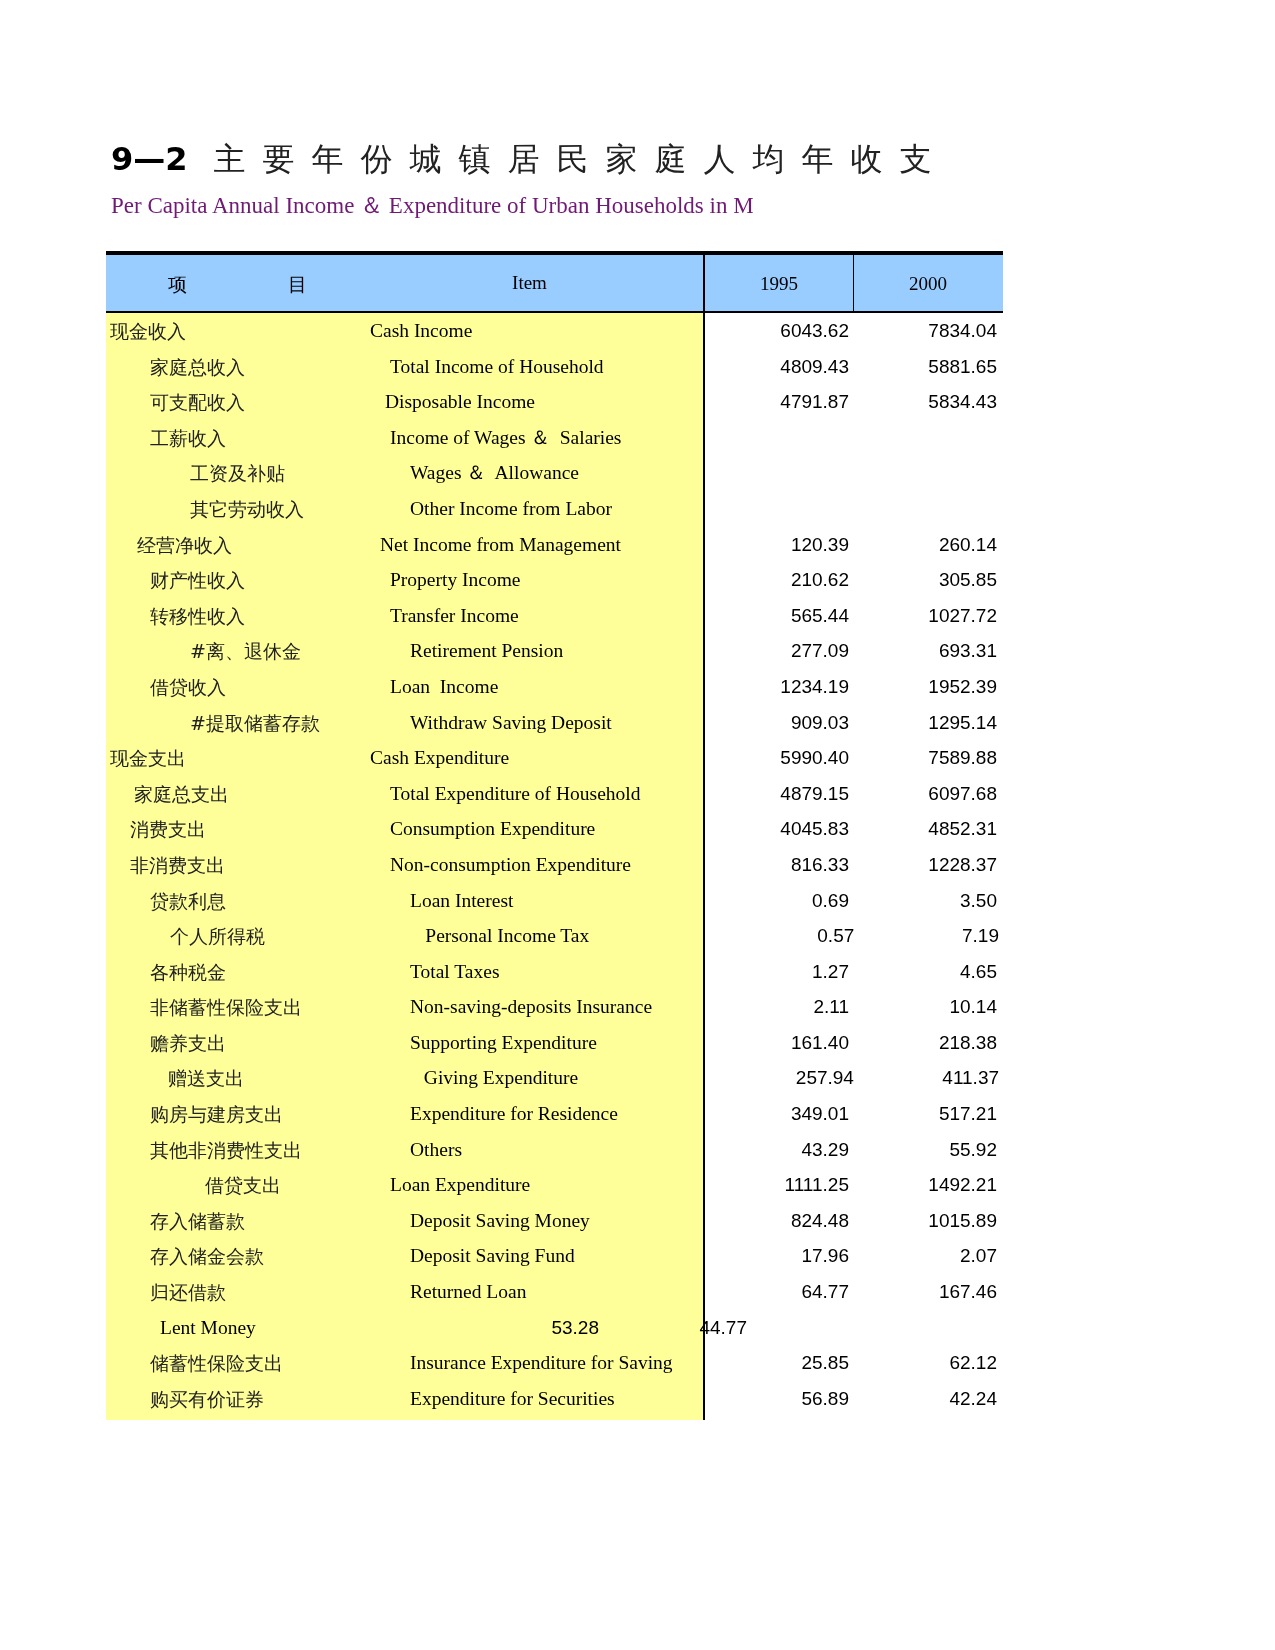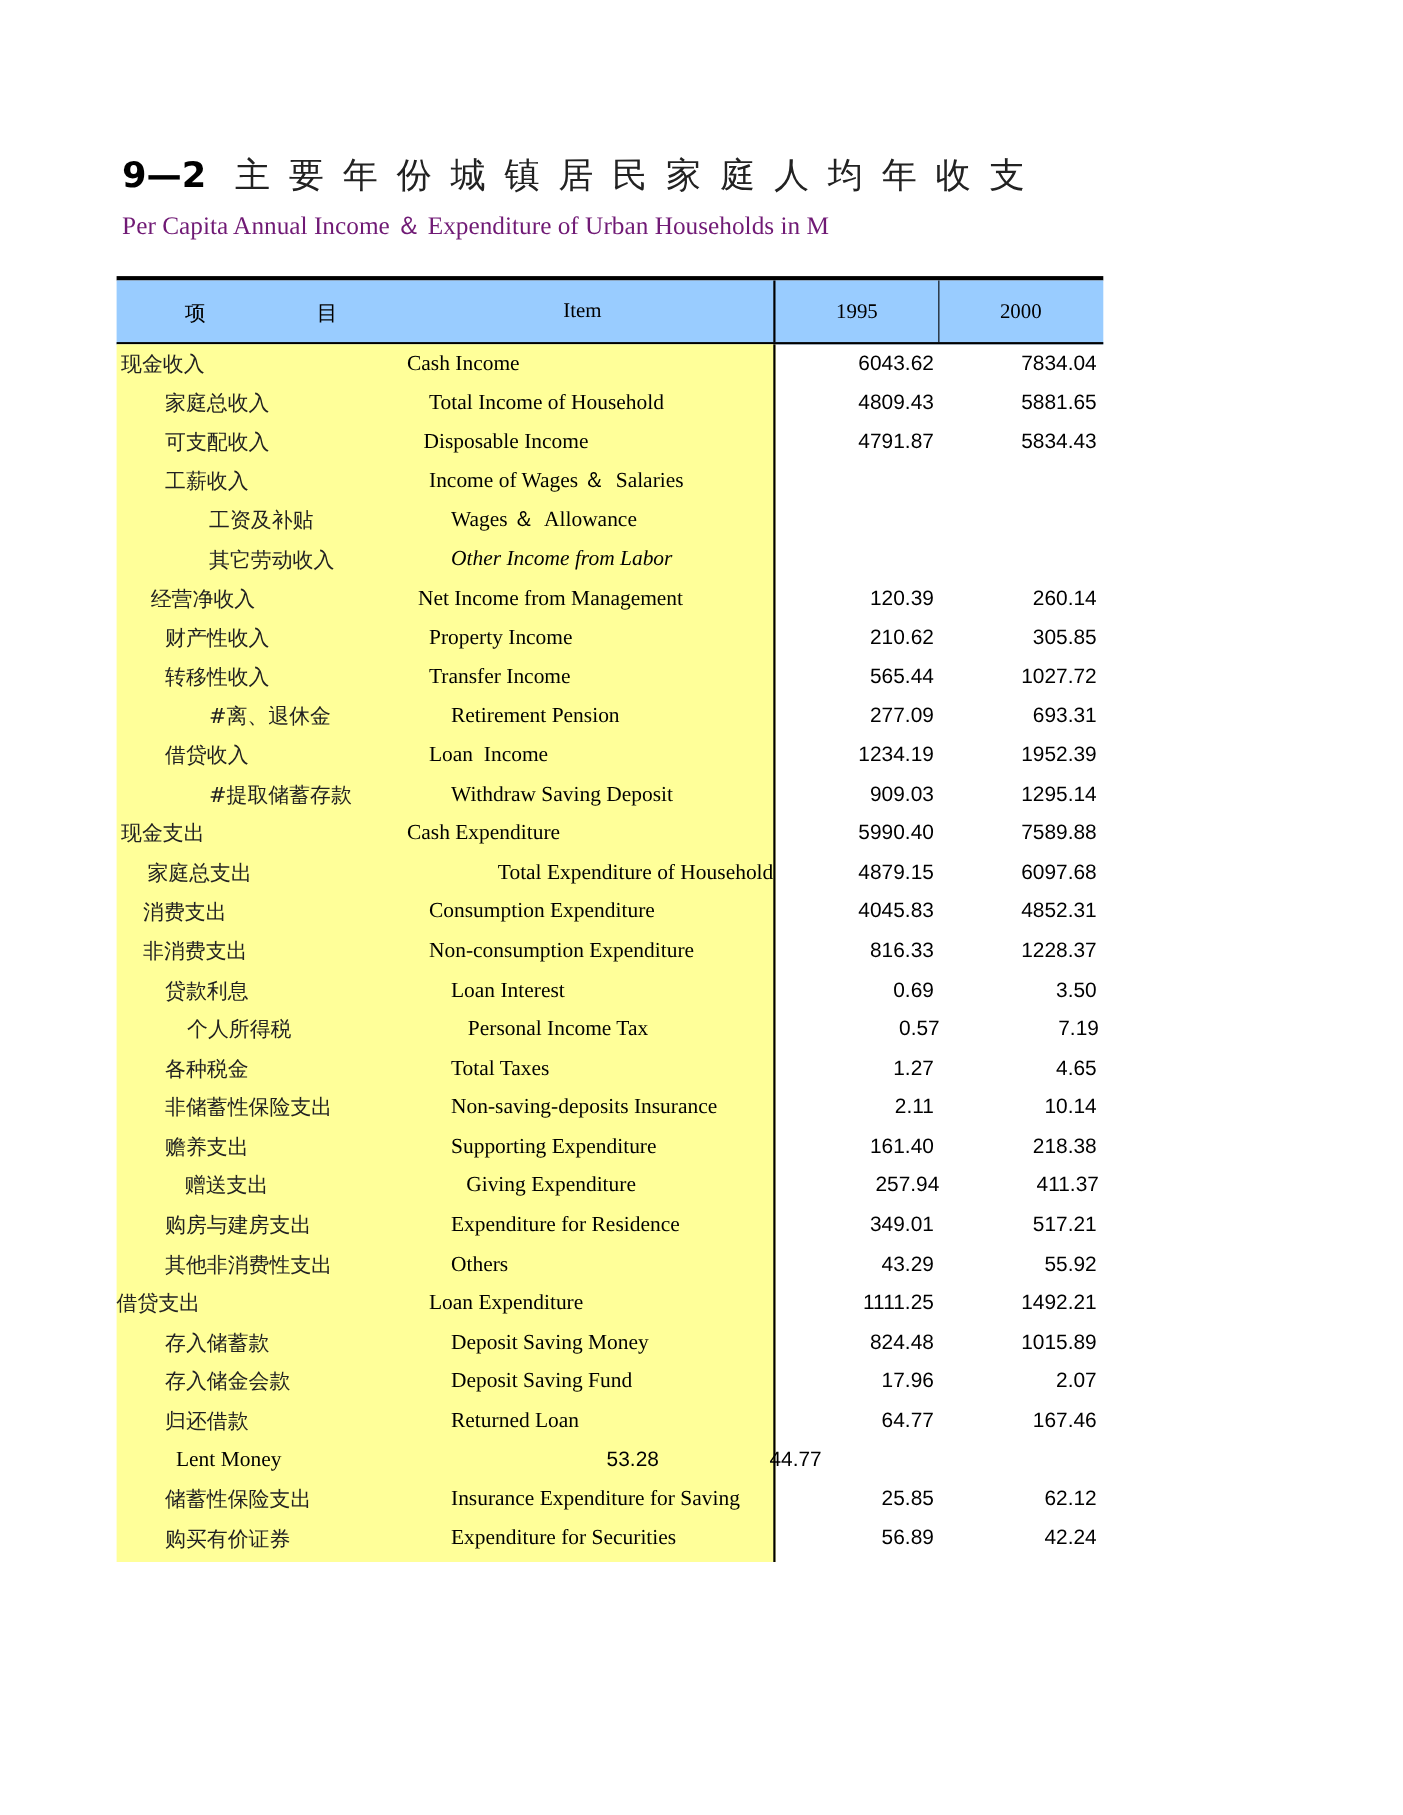--- a/index.html
+++ b/index.html
@@ -96,21 +96,21 @@
         <div class="c-num"></div>
       </div>
       <div class="row">
         <div class="c-cn" style="padding-left: 84px;">工资及补贴</div>
         <div class="c-en" style="padding-left: 54px;">Wages ＆  Allowance</div>
         <div class="c-num first"></div>
         <div class="c-num"></div>
       </div>
       <div class="row">
         <div class="c-cn" style="padding-left: 84px;">其它劳动收入</div>
-        <div class="c-en" style="padding-left: 54px; font-style: italic;">Other Income from Labor</div>
+        <div class="c-en" style="padding-left: 54px;">Other Income from Labor</div>
         <div class="c-num first"></div>
         <div class="c-num"></div>
       </div>
       <div class="row">
         <div class="c-cn" style="padding-left: 31px;">经营净收入</div>
         <div class="c-en" style="padding-left: 24px;">Net Income from Management</div>
         <div class="c-num first">120.39</div>
         <div class="c-num">260.14</div>
       </div>
       <div class="row">
@@ -144,21 +144,21 @@
         <div class="c-num">1295.14</div>
       </div>
       <div class="row">
         <div class="c-cn" style="padding-left: 4px;">现金支出</div>
         <div class="c-en" style="padding-left: 14px;">Cash Expenditure</div>
         <div class="c-num first">5990.40</div>
         <div class="c-num">7589.88</div>
       </div>
       <div class="row">
         <div class="c-cn" style="padding-left: 28px;">家庭总支出</div>
-        <div class="c-en" style="padding-left: 34px; text-align: right;">Total Expenditure of Household</div>
+        <div class="c-en" style="padding-left: 34px;">Total Expenditure of Household</div>
         <div class="c-num first">4879.15</div>
         <div class="c-num">6097.68</div>
       </div>
       <div class="row">
         <div class="c-cn" style="padding-left: 24px;">消费支出</div>
         <div class="c-en" style="padding-left: 34px;">Consumption Expenditure</div>
         <div class="c-num first">4045.83</div>
         <div class="c-num">4852.31</div>
       </div>
       <div class="row">
@@ -209,21 +209,21 @@
         <div class="c-num first">349.01</div>
         <div class="c-num">517.21</div>
       </div>
       <div class="row">
         <div class="c-cn" style="padding-left: 44px;">其他非消费性支出</div>
         <div class="c-en" style="padding-left: 54px;">Others</div>
         <div class="c-num first">43.29</div>
         <div class="c-num">55.92</div>
       </div>
       <div class="row">
-        <div class="c-cn" style="">借贷支出</div>
+        <div class="c-cn" style="padding-left: 24px; text-align: center;">借贷支出</div>
         <div class="c-en" style="padding-left: 34px;">Loan Expenditure</div>
         <div class="c-num first">1111.25</div>
         <div class="c-num">1492.21</div>
       </div>
       <div class="row">
         <div class="c-cn" style="padding-left: 44px;">存入储蓄款</div>
         <div class="c-en" style="padding-left: 54px;">Deposit Saving Money</div>
         <div class="c-num first">824.48</div>
         <div class="c-num">1015.89</div>
       </div>

